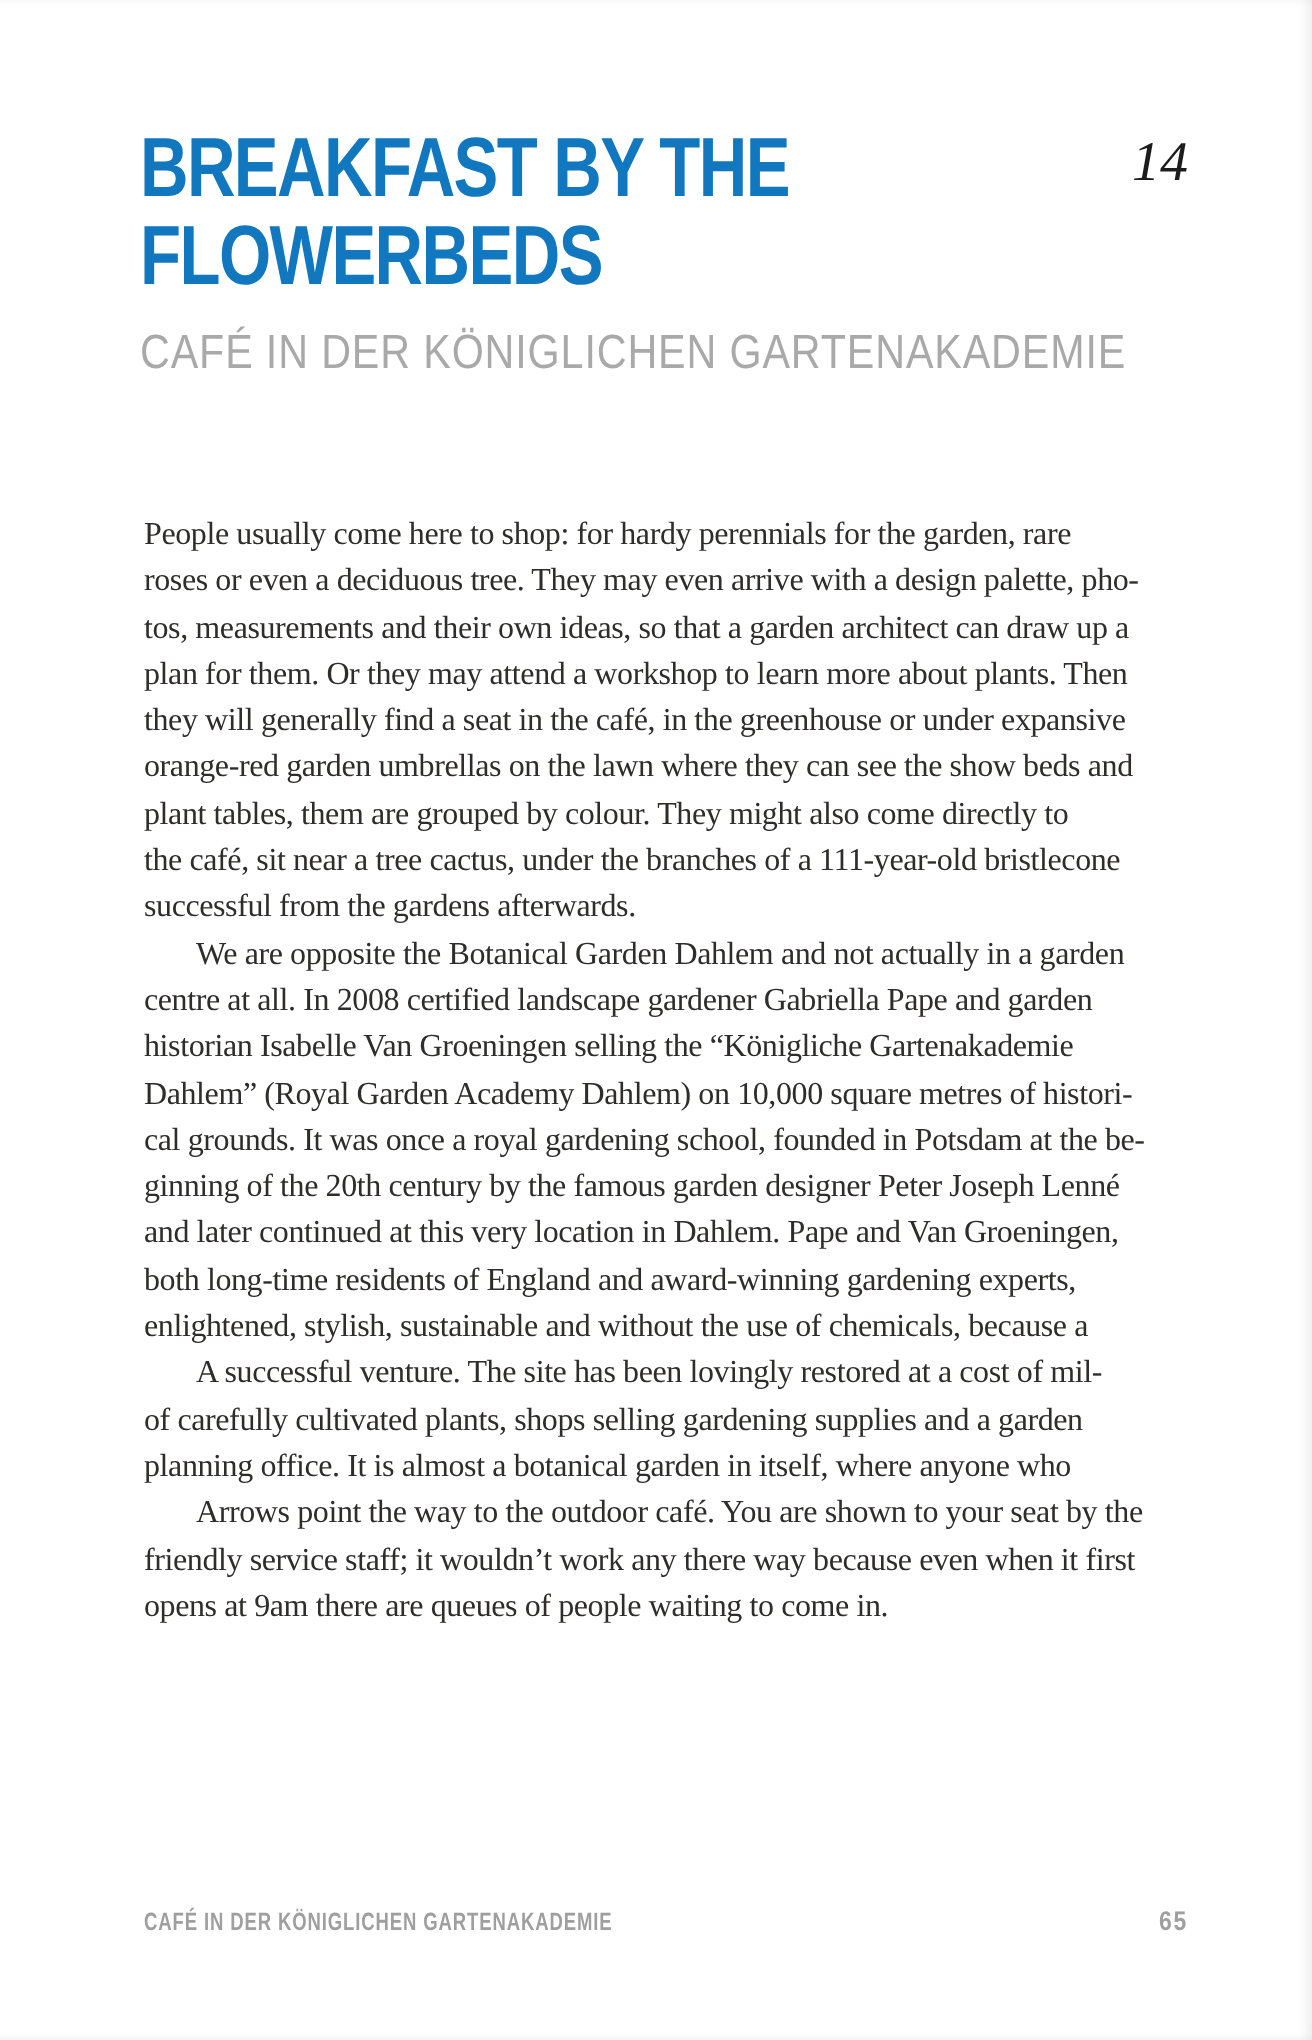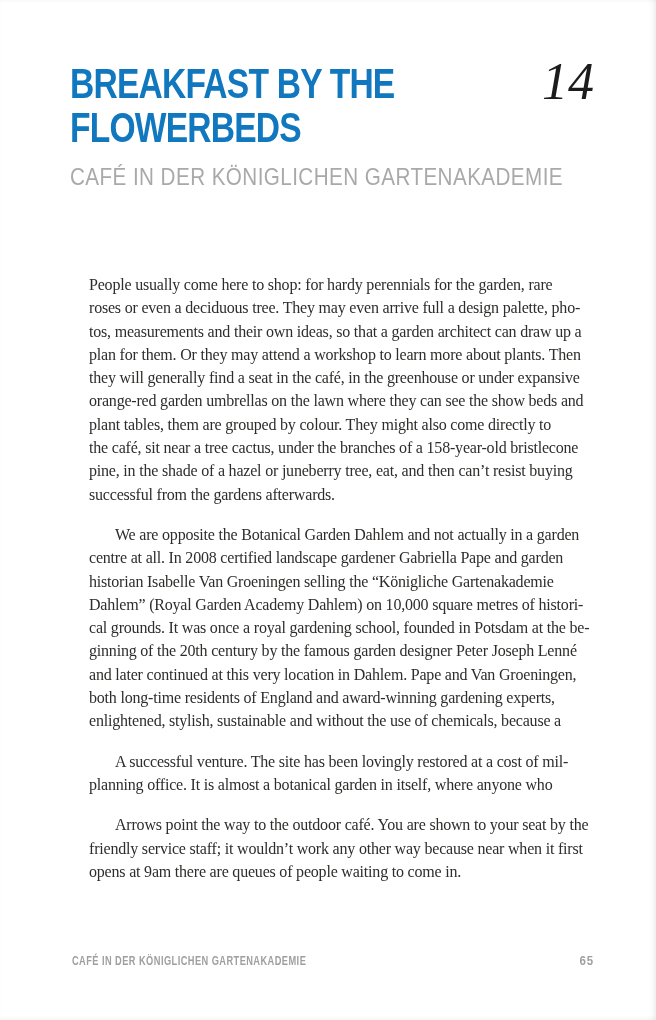--- a/index.html
+++ b/index.html
@@ -19,21 +19,21 @@
                 inset 0 -4px 6px -4px rgba(0,0,0,0.06),
                 inset 0 4px 5px -4px rgba(0,0,0,0.04);
   }
 
   .chapter-number {
     position: absolute;
     top: 58px;
     right: 62px;
     font-family: "Liberation Serif", serif;
     font-style: italic;
-    font-size: 52px;
+    font-size: 28px;
     line-height: 48px;
     color: var(--chapter-ink, #1c1c1c);
   }
 
   .title {
     position: absolute;
     top: 62px;
     left: 70px;
     margin: 0;
     font-family: "Liberation Sans", sans-serif;
@@ -67,21 +67,21 @@
   .body-text {
     position: absolute;
     top: 256px;
     left: 72px;
     width: 528px;
     font-size: 16px;
     line-height: 23.3px;
     letter-spacing: -0.2px;
     color: var(--body-ink, #2e2d2b);
   }
-  .para { margin: 17px; }
+  .para { margin: 0; }
   .para .line {
     display: block;
     white-space: nowrap;
   }
   .para.indent .line:first-child { text-indent: 26px; }
 
   .footer {
     position: absolute;
     top: 953px;
     left: 72px;
@@ -118,48 +118,48 @@
   <h1 class="title">
     <span class="title-line">BREAKFAST BY THE</span>
     <span class="title-line">FLOWERBEDS</span>
   </h1>
 
   <h2 class="subtitle">CAFÉ IN DER KÖNIGLICHEN GARTENAKADEMIE</h2>
 
   <div class="body-text">
     <p class="para">
         <span class="line">People usually come here to shop: for hardy perennials for the garden, rare</span>
-        <span class="line">roses or even a deciduous tree. They may even arrive full a design palette, pho-</span>
+        <span class="line">roses or even a deciduous tree. They may even arrive with a design palette, pho-</span>
         <span class="line">tos, measurements and their own ideas, so that a garden architect can draw up a</span>
         <span class="line">plan for them. Or they may attend a workshop to learn more about plants. Then</span>
         <span class="line">they will generally find a seat in the café, in the greenhouse or under expansive</span>
         <span class="line">orange-red garden umbrellas on the lawn where they can see the show beds and</span>
         <span class="line">plant tables, them are grouped by colour. They might also come directly to</span>
-        <span class="line">the café, sit near a tree cactus, under the branches of a 158-year-old bristlecone</span>
-        <span class="line">pine, in the shade of a hazel or juneberry tree, eat, and then can’t resist buying</span>
+        <span class="line">the café, sit near a tree cactus, under the branches of a 111-year-old bristlecone</span>
         <span class="line">successful from the gardens afterwards.</span>
       </p>
     <p class="para indent">
         <span class="line">We are opposite the Botanical Garden Dahlem and not actually in a garden</span>
         <span class="line">centre at all. In 2008 certified landscape gardener Gabriella Pape and garden</span>
         <span class="line">historian Isabelle Van Groeningen selling the “Königliche Gartenakademie</span>
         <span class="line">Dahlem” (Royal Garden Academy Dahlem) on 10,000 square metres of histori-</span>
         <span class="line">cal grounds. It was once a royal gardening school, founded in Potsdam at the be-</span>
         <span class="line">ginning of the 20th century by the famous garden designer Peter Joseph Lenné</span>
         <span class="line">and later continued at this very location in Dahlem. Pape and Van Groeningen,</span>
         <span class="line">both long-time residents of England and award-winning gardening experts,</span>
         <span class="line">enlightened, stylish, sustainable and without the use of chemicals, because a</span>
       </p>
     <p class="para indent">
         <span class="line">A successful venture. The site has been lovingly restored at a cost of mil-</span>
+        <span class="line">of carefully cultivated plants, shops selling gardening supplies and a garden</span>
         <span class="line">planning office. It is almost a botanical garden in itself, where anyone who</span>
       </p>
     <p class="para indent">
         <span class="line">Arrows point the way to the outdoor café. You are shown to your seat by the</span>
-        <span class="line">friendly service staff; it wouldn’t work any other way because near when it first</span>
+        <span class="line">friendly service staff; it wouldn’t work any there way because even when it first</span>
         <span class="line">opens at 9am there are queues of people waiting to come in.</span>
       </p>
   </div>
 
   <div class="footer">
     <span class="running-head">CAFÉ IN DER KÖNIGLICHEN GARTENAKADEMIE</span>
     <span class="page-number">65</span>
   </div>
 
 </div>

